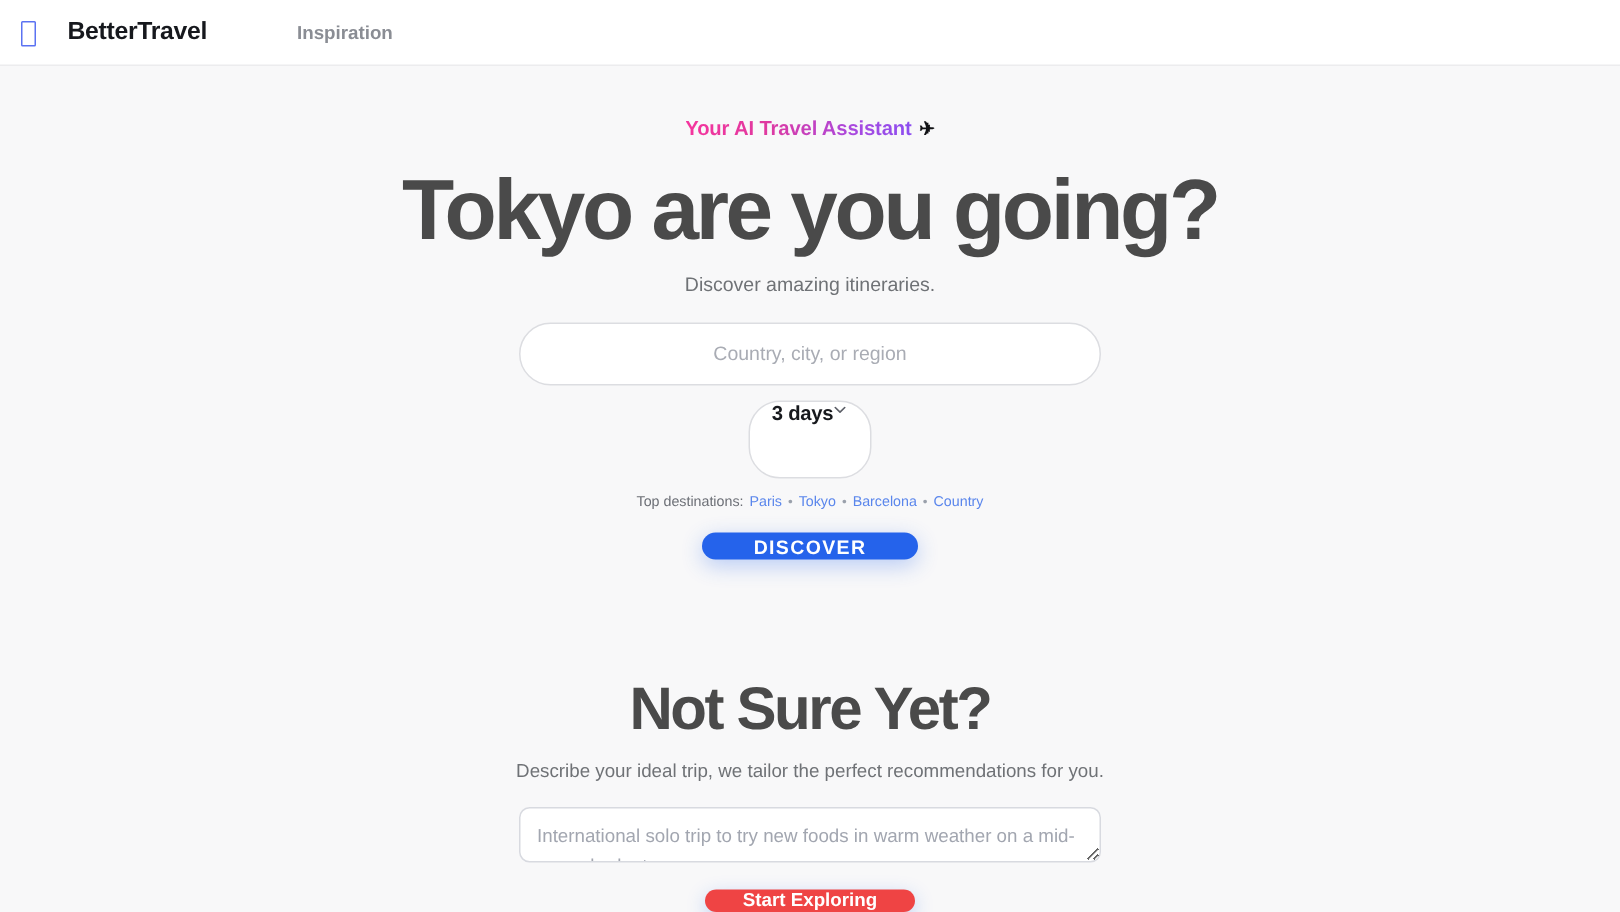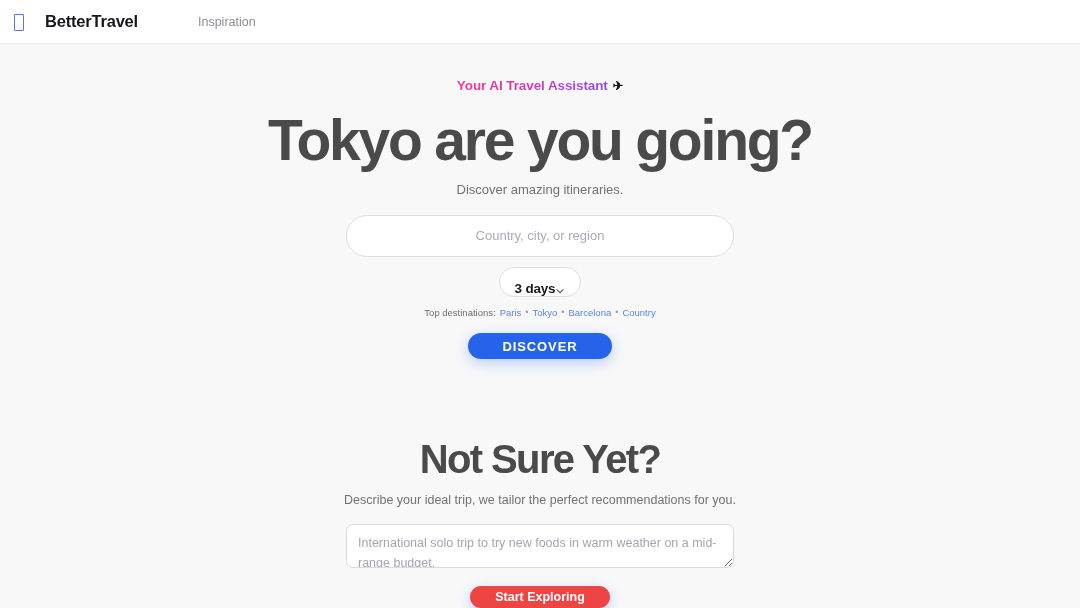--- a/index.html
+++ b/index.html
@@ -46,20 +46,21 @@
   .nav {
     display: flex;
     align-items: center;
     margin-left: 60px;
   }
   .nav-link {
     font-size: 12.5px;
     color: #8a8d94;
     text-decoration: none;
     cursor: pointer;
+    font-weight: bold;
   }
 
   
   .page {
     height: 564px;
     display: flex;
     flex-direction: column;
     align-items: center;
   }
 
@@ -117,27 +118,27 @@
     font-family: "Liberation Sans", sans-serif;
     font-size: 13px;
     color: #2b2d31;
     text-align: center;
     outline: none;
     padding: 0 16px;
   }
   .search-input::placeholder { color: #a9acb4; }
 
   .days-select {
-    height: 30px;
+    height: 52px;
     min-width: 76px;
     border: 1px solid #dcdde1;
     border-radius: 21px;
     background: #ffffff;
     display: flex;
-    align-items: flex-end;
+    align-items: flex-start;
     justify-content: center;
     gap: 0;
     padding: 0 15px;
     cursor: pointer;
   }
   .days-label {
     font-size: 13.5px;
     font-weight: bold;
     color: #17191d;
     letter-spacing: -0.2px;

